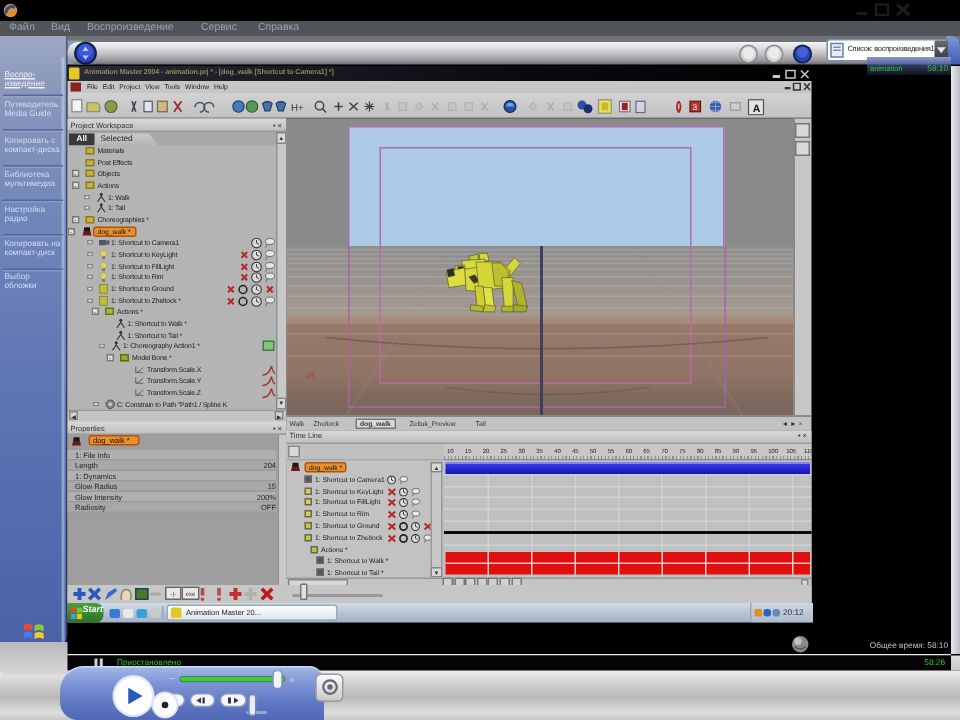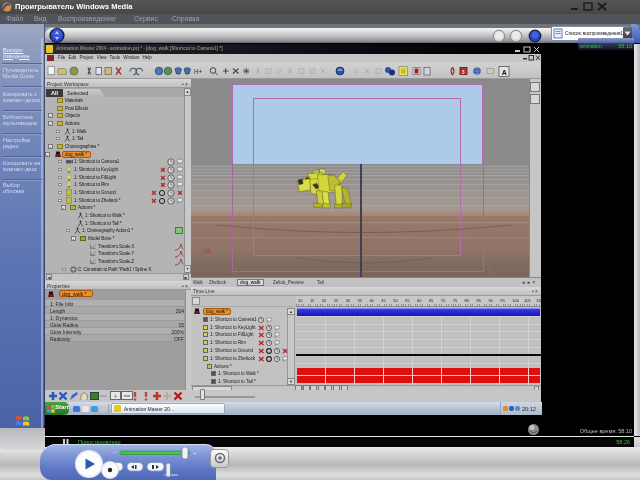--- a/index.html
+++ b/index.html
@@ -24,21 +24,20 @@
 #plscroll{left:634px;top:44px;width:6px;height:392px;background:linear-gradient(90deg,#e8eaec,#b8bcc2);}
 
 #whiteline{left:45px;top:436px;width:589px;height:1px;background:#e9e9e9;}
 #statusbar{left:45px;top:437px;width:589px;height:10px;background:#050505;border-radius:0 0 8px 0;}
 #bottombar{left:0;top:447px;width:640px;height:33px;background:linear-gradient(#ececec,#d2d2d2 25%,#b8b8b8 55%,#dedede 85%,#c6c6c6);}
 #wing{left:40px;top:444px;width:176px;height:36px;background:linear-gradient(#a4b8e6,#7b92d4 35%,#5e77c2 70%,#5068b6);border-radius:16px 10px 0 12px;box-shadow:inset 0 1px 0 rgba(255,255,255,0.5);}
 #sbcurve{left:0;top:428px;width:45px;height:22px;background:linear-gradient(#b8b8bc,#d8d8da);}
 </style></head>
 <body>
 <div id="root">
-  <div class="ab" id="titlebar"><span style="margin-left:15px">Проигрыватель Windows Media</span></div>
   <svg class="ab" style="left:2px;top:2px" width="11" height="11">
       <circle cx="5" cy="5" r="4.5" fill="#d89030"></circle>
       <path d="M2 7 A4 4 0 0 1 8 3" stroke="#2a50a0" stroke-width="2" fill="none"></path>
     </svg>
   <div class="ab" id="menubar">
       <span style="position:absolute;left:6px">Файл</span>
       <span style="position:absolute;left:34px">Вид</span>
       <span style="position:absolute;left:58px">Воспроизведение</span>
       <span style="position:absolute;left:134px">Сервис</span>
       <span style="position:absolute;left:172px">Справка</span>

